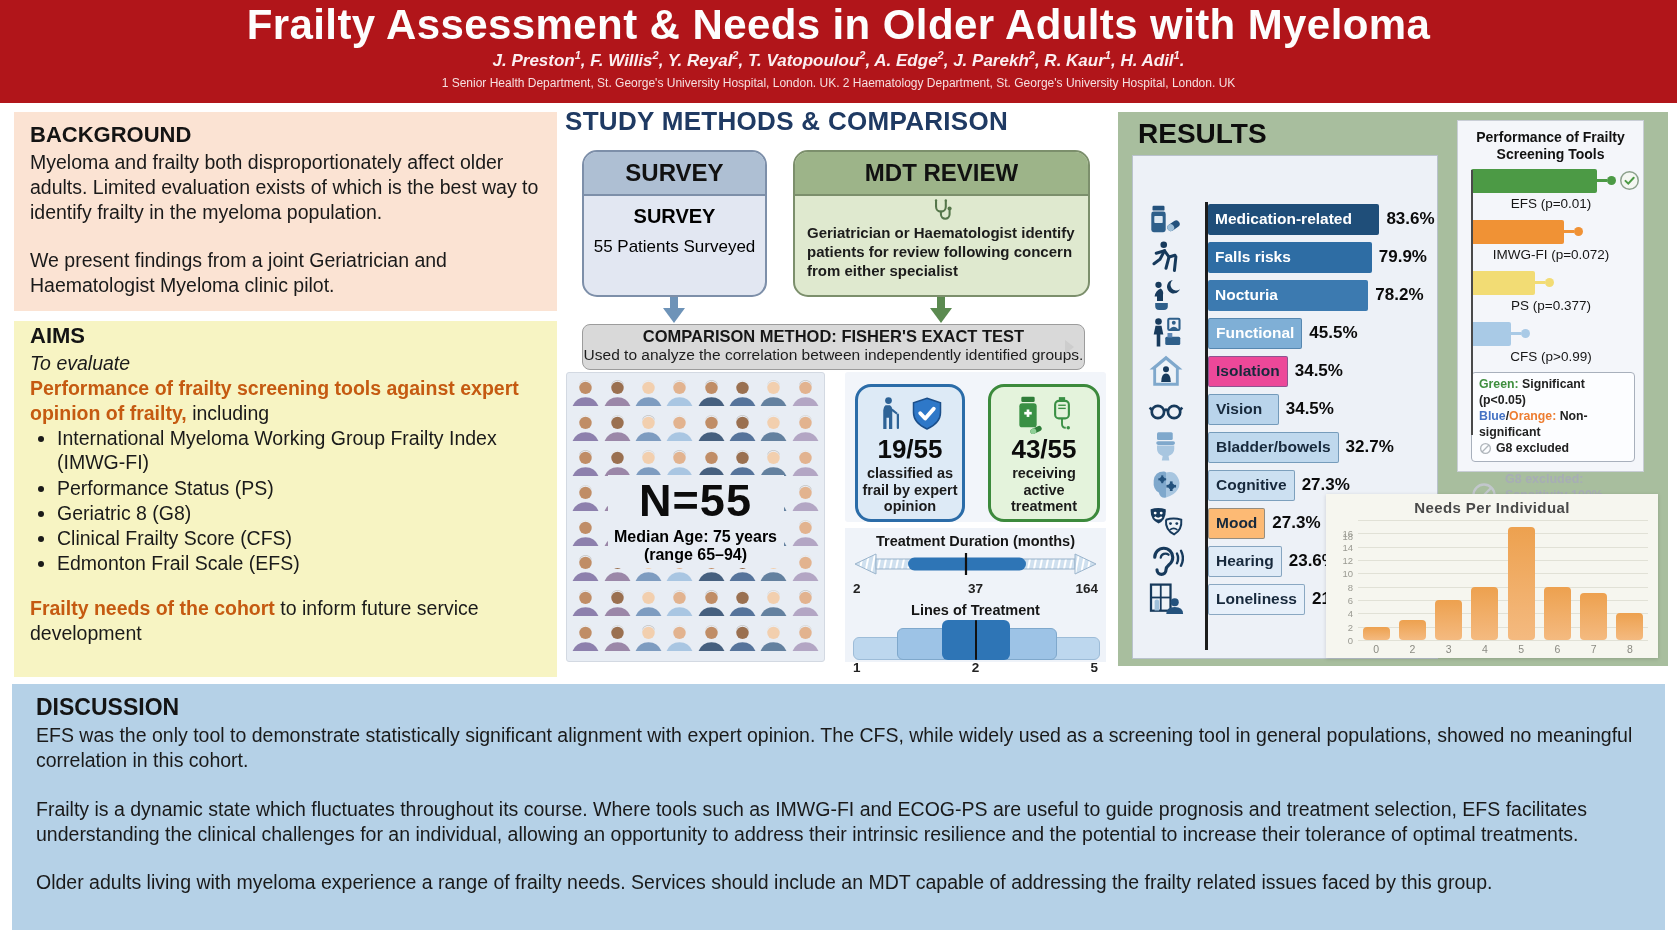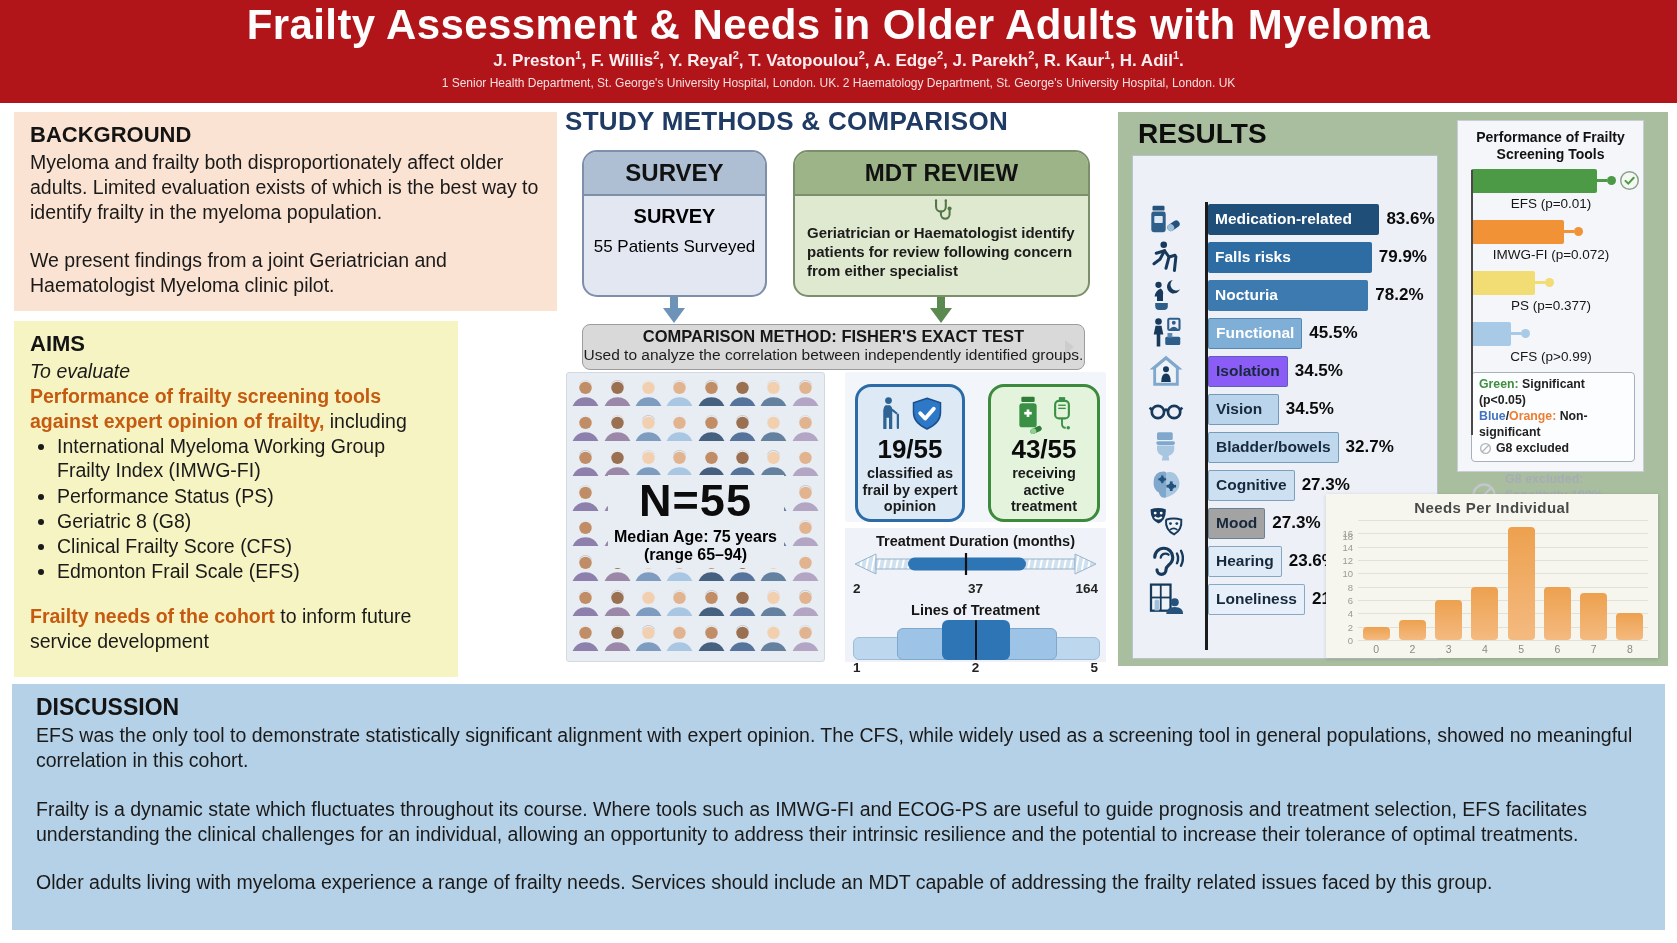--- a/index.html
+++ b/index.html
@@ -1,31 +1,31 @@
 <!DOCTYPE html>
 <html><head>
 <meta charset="utf-8">
 <style>
   html,body{margin:0;padding:0;background:#ffffff;font-family:"Liberation Sans",sans-serif;}
   #poster{position:relative;width:1677px;height:943px;background:#ffffff;overflow:hidden;}
 
   
   .header{position:absolute;left:0;top:0;width:1677px;height:103px;background:#B1151A;color:#fff;text-align:center;box-sizing:border-box;}
   .header h1{margin:1px 0 0;font-size:42px;font-weight:600;letter-spacing:.4px;color:#fdfdfd;}
-  .authors{font-size:17px;font-weight:700;margin-top:0px;color:#fbeef0;}
+  .authors{font-size:17px;font-weight:700;margin-top:0px;color:#fbeef0;font-style:italic;}
   .authors sup{font-size:11px;}
   .affil{font-size:12px;margin-top:5px;color:#f6dfe0;}
 
   
   section{position:absolute;box-sizing:border-box;}
   .sec-title{font-size:22px;font-weight:800;color:#141414;margin:2px 0 2px;}
   .body-text{font-size:19.5px;line-height:1.27;color:#1a1a1a;margin:0;}
   .gap{height:24px;}
   #background-box{left:14px;top:112px;width:543px;height:199px;background:#FBE3D3;padding:8px 16px;}
-  #aims-box{left:14px;top:321px;width:444px;height:356px;background:#F7F4C3;padding:8px 16px;}
+  #aims-box{left:14px;top:321px;width:543px;height:356px;background:#F7F4C3;padding:0 16px;}
   .italic{font-style:italic;}
   .accent{color:#C55A11;font-weight:700;}
   #aims-list{margin:0;padding-left:27px;}
   #aims-list li{font-size:19.5px;line-height:1.24;margin:1px 0;color:#1a1a1a;}
 
   
   #methods-title{left:565px;top:106px;width:545px;color:#1F3A63;font-size:26px;font-weight:800;letter-spacing:.3px;}
   .flowbox{position:absolute;border-radius:15px;overflow:hidden;box-sizing:border-box;}
   #survey-box{left:582px;top:150px;width:185px;height:147px;border:2px solid #7D8FA9;background:#E2E7F2;}
   #survey-box .fb-head{background:#AEBFD3;border-bottom:2px solid #7D8FA9;}
@@ -687,21 +687,21 @@
             </div>
             <div class="nrow">
               <span class="nicon">
                 <svg viewBox="0 0 24 24">
                   <path d="M12 1.8 L23 11 L20.5 11 L20.5 21.8 L3.5 21.8 L3.5 11 L1 11 Z" fill="#7fa8cc"></path>
                   <path d="M12 4.6 L18.6 10.2 L18.6 19.8 L5.4 19.8 L5.4 10.2 Z" fill="#eef3f8"></path>
                   <circle cx="12" cy="10.8" r="2" fill="#173a5c"></circle>
                   <path d="M8.8 19.4 Q8.8 13.6 12 13.6 Q15.2 13.6 15.2 19.4 Z" fill="#173a5c"></path>
                 </svg>
               </span>
-              <div class="nbar" style="width: 70.725px; background: #8b5cf6; color: rgb(23, 41, 60); border: 1px solid rgba(46, 95, 138, 0.5);">
+              <div class="nbar" style="width: 70.725px; background: #ec4899; color: rgb(23, 41, 60); border: 1px solid rgba(46, 95, 138, 0.5);">
                 <span>Isolation</span>
               </div>
               <span class="nval">34.5%</span>
             </div>
             <div class="nrow">
               <span class="nicon">
                 <svg viewBox="0 0 24 24" fill="none" stroke="#173a5c" stroke-width="1.8">
                   <circle cx="6.6" cy="14" r="4.1"></circle>
                   <circle cx="17.4" cy="14" r="4.1"></circle>
                   <path d="M10.7 13.2 Q12 11.6 13.3 13.2"></path>
@@ -755,21 +755,21 @@
                   <path d="M1.8 2.8 Q6.8 1.2 11.8 2.8 Q12.4 9.8 7 12.4 Q1.2 9.8 1.8 2.8" fill="#173a5c"></path>
                   <circle cx="4.8" cy="5.4" r="0.95" fill="#fff"></circle>
                   <circle cx="8.8" cy="5.4" r="0.95" fill="#fff"></circle>
                   <path d="M4.4 8 Q6.8 10.2 9.2 8" stroke="#fff" stroke-width="1.2" fill="none"></path>
                   <path d="M12 9.8 Q17 8.2 22.2 9.8 Q22.8 16.8 17.4 19.6 Q11.4 16.8 12 9.8" fill="#eef3f8" stroke="#173a5c" stroke-width="1.3"></path>
                   <circle cx="15" cy="12.4" r="0.95" fill="#173a5c"></circle>
                   <circle cx="19.2" cy="12.4" r="0.95" fill="#173a5c"></circle>
                   <path d="M14.6 16.6 Q17.1 14.6 19.6 16.6" stroke="#173a5c" stroke-width="1.2" fill="none"></path>
                 </svg>
               </span>
-              <div class="nbar" style="width: 55.965px; background: #a3a3a3; color: rgb(23, 41, 60); border: 1px solid rgba(46, 95, 138, 0.5);">
+              <div class="nbar" style="width: 55.965px; background: #fdba74; color: rgb(23, 41, 60); border: 1px solid rgba(46, 95, 138, 0.5);">
                 <span>Mood</span>
               </div>
               <span class="nval">27.3%</span>
             </div>
             <div class="nrow">
               <span class="nicon">
                 <svg viewBox="0 0 24 24" fill="none" stroke="#173a5c" stroke-width="2.1" stroke-linecap="round">
                   <path d="M4.5 9.5 a6 6 0 0 1 12 0 q0 3 -2.5 5 q-2 1.7 -2 3.4 a3 3 0 0 1 -6 0"></path>
                   <path d="M8.5 9.8 a3.2 3.2 0 0 1 5.2 -2" stroke-width="1.5"></path>
                   <path d="M19.3 7 a7.5 7.5 0 0 1 0 6.5" stroke-width="1.6"></path>

